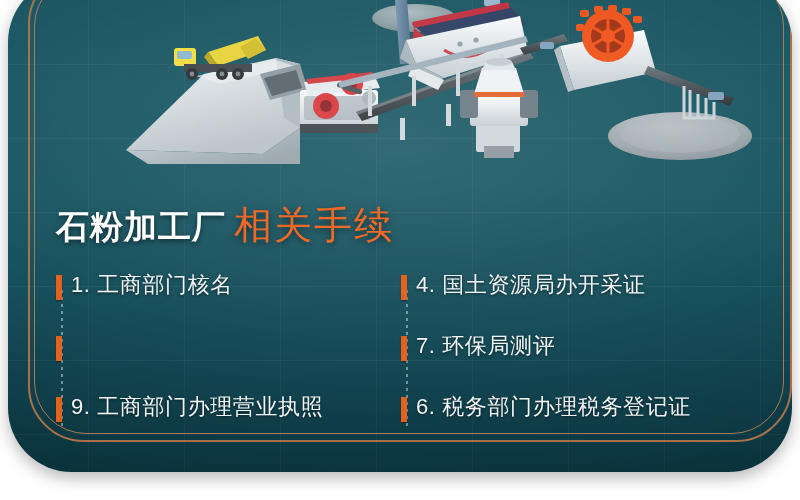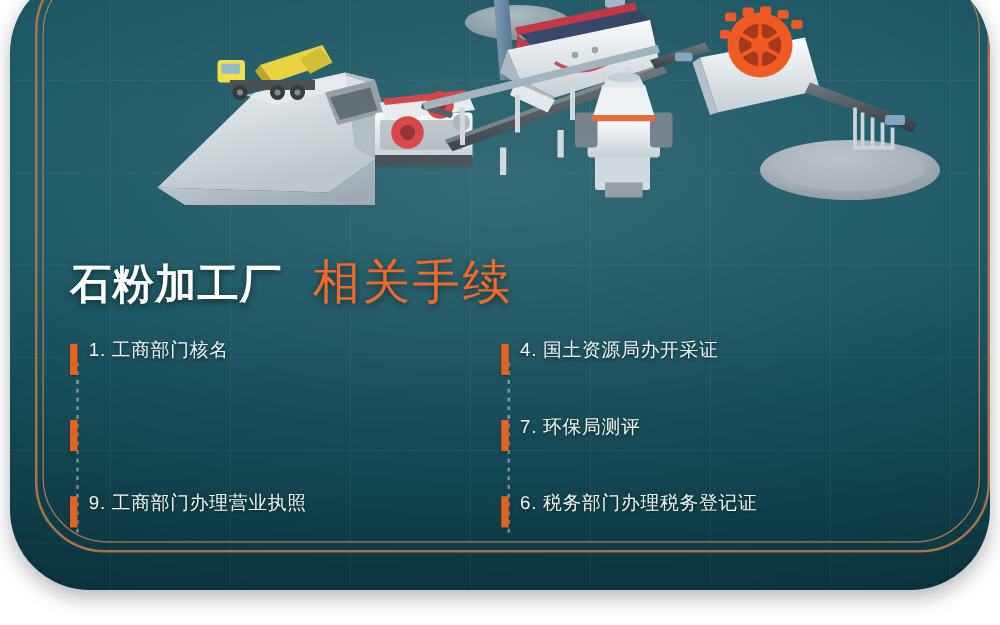--- a/index.html
+++ b/index.html
@@ -39,21 +39,21 @@
     left:26px;top:-4px;width:748px;height:458px;border-radius:52px;
     border:1px solid #c98a58;opacity:.8;
   }
 
   
   .scene{position:absolute;left:0;top:0;width:784px;height:200px;}
   .scene svg{display:block;}
 
   
   .title{
-    position:absolute;left:56px;top:200px;display:flex;align-items:baseline;gap:24px;
+    position:absolute;left:56px;top:200px;display:flex;align-items:baseline;gap:8px;
     white-space:nowrap;
   }
   .title .t1{
     font-size:33px;font-weight:bold;color:#ffffff;letter-spacing:1px;
     text-shadow:0 2px 5px rgba(0,0,0,.55);
   }
   .title .t2{
     font-size:38px;font-weight:normal;color:#ef6a28;letter-spacing:2px;
     text-shadow:0 2px 6px rgba(0,0,0,.5);
   }
@@ -65,21 +65,21 @@
     position:absolute;left:5px;top:18px;bottom:26px;width:2px;
     background-image:linear-gradient(to bottom,rgba(255,255,255,.42) 50%,rgba(255,255,255,0) 0);
     background-size:2px 7px;background-repeat:repeat-y;
   }
   .item{position:relative;height:61px;display:flex;align-items:flex-start;}
   .item .bar{
     flex:0 0 auto;width:6px;height:25px;background:#e4621f;margin-top:3px;margin-right:9px;
     box-shadow:0 1px 2px rgba(0,0,0,.4);
   }
   .item .txt{
-    font-size:15px;color:#f2f6f7;letter-spacing:.6px;line-height:1.22;
+    font-size:22px;color:#f2f6f7;letter-spacing:.6px;line-height:1.22;
     text-shadow:0 1px 3px rgba(0,0,0,.55);
   }
 </style>
 </head>
 <body>
 
 <div id="stage">
 
   <div class="panel">
     <div class="grid"></div>

